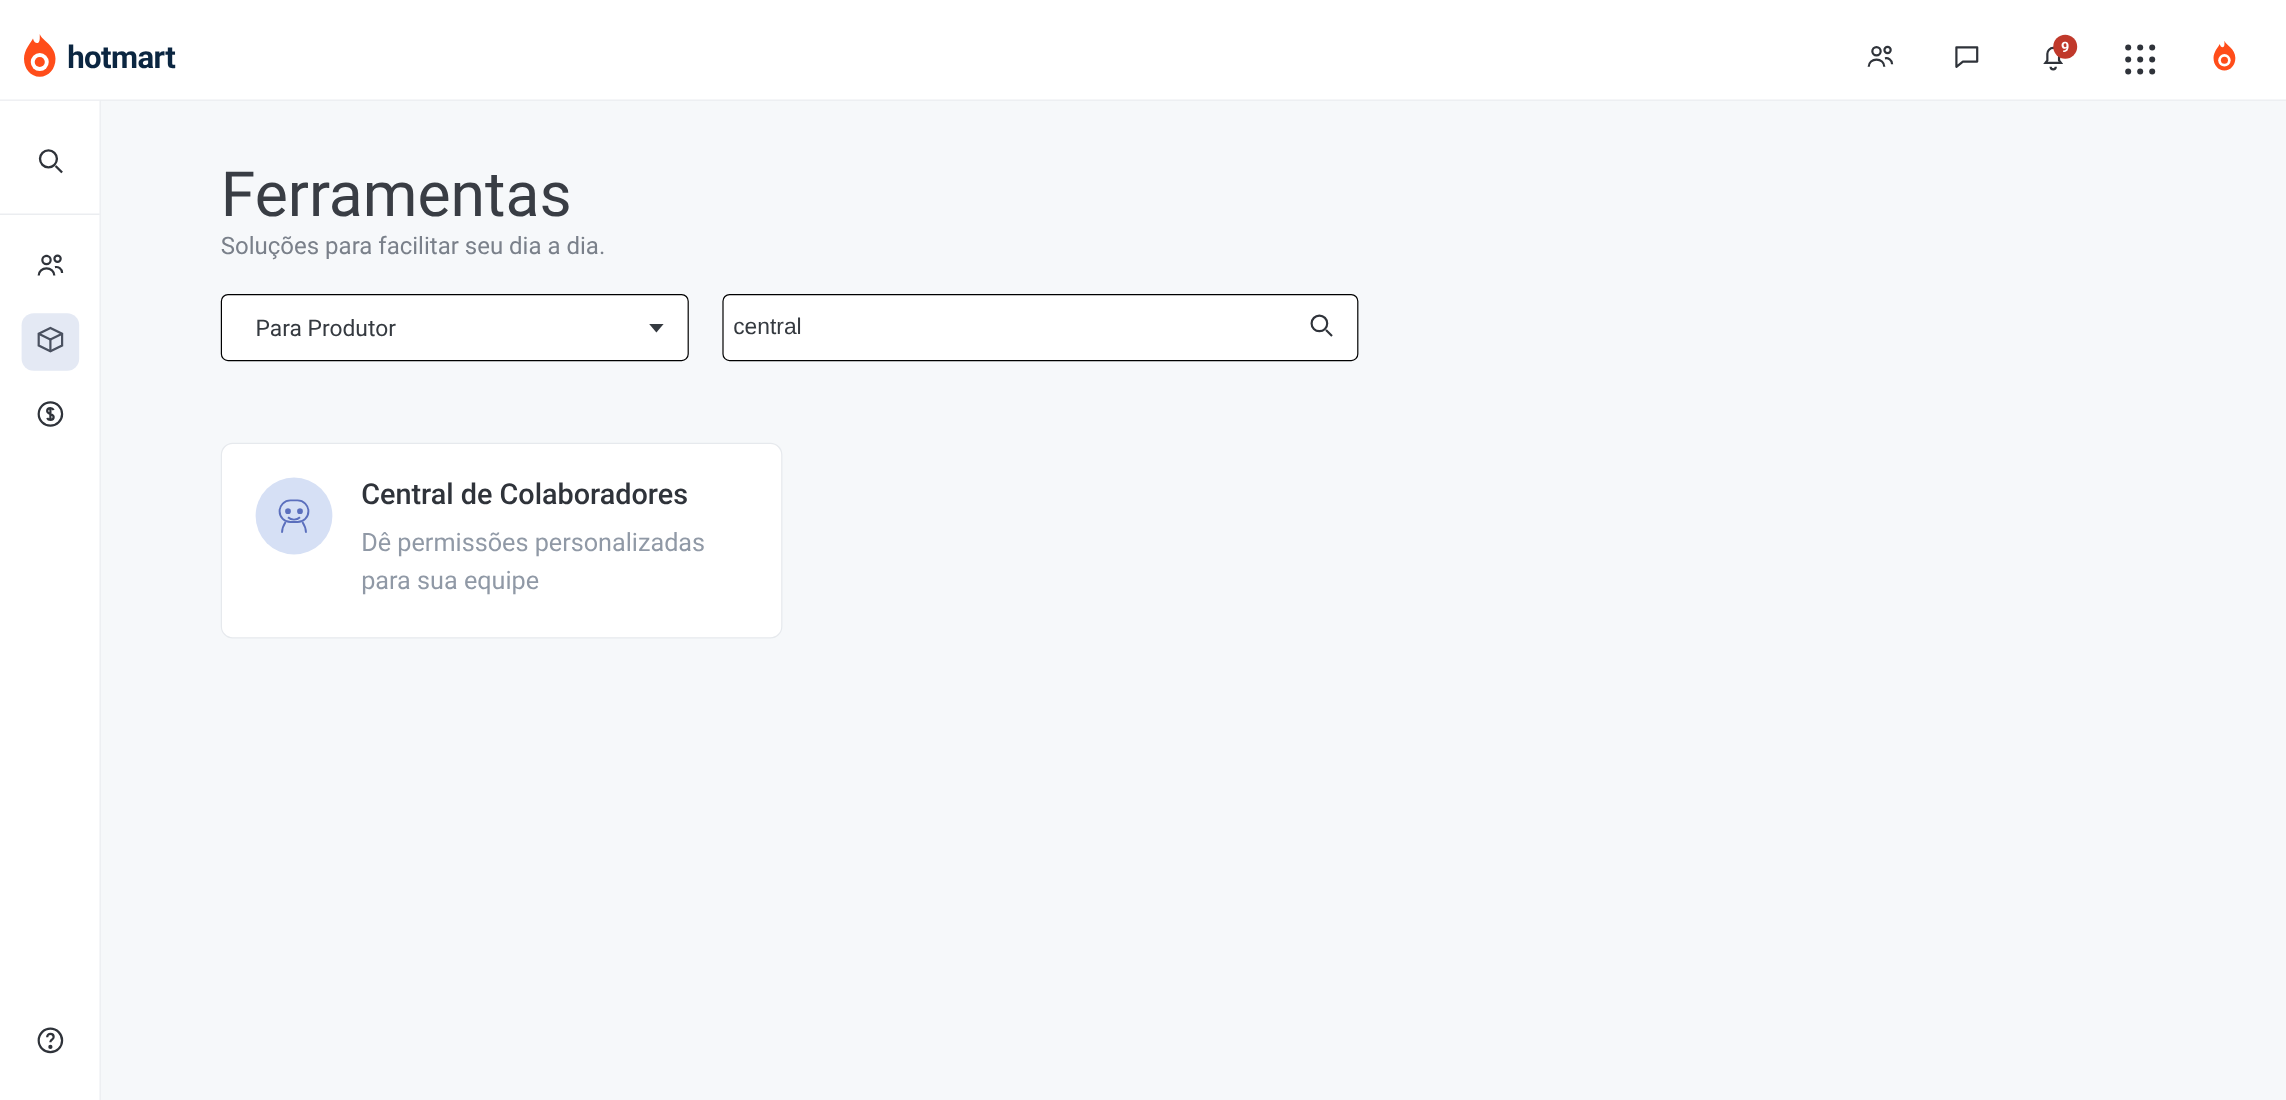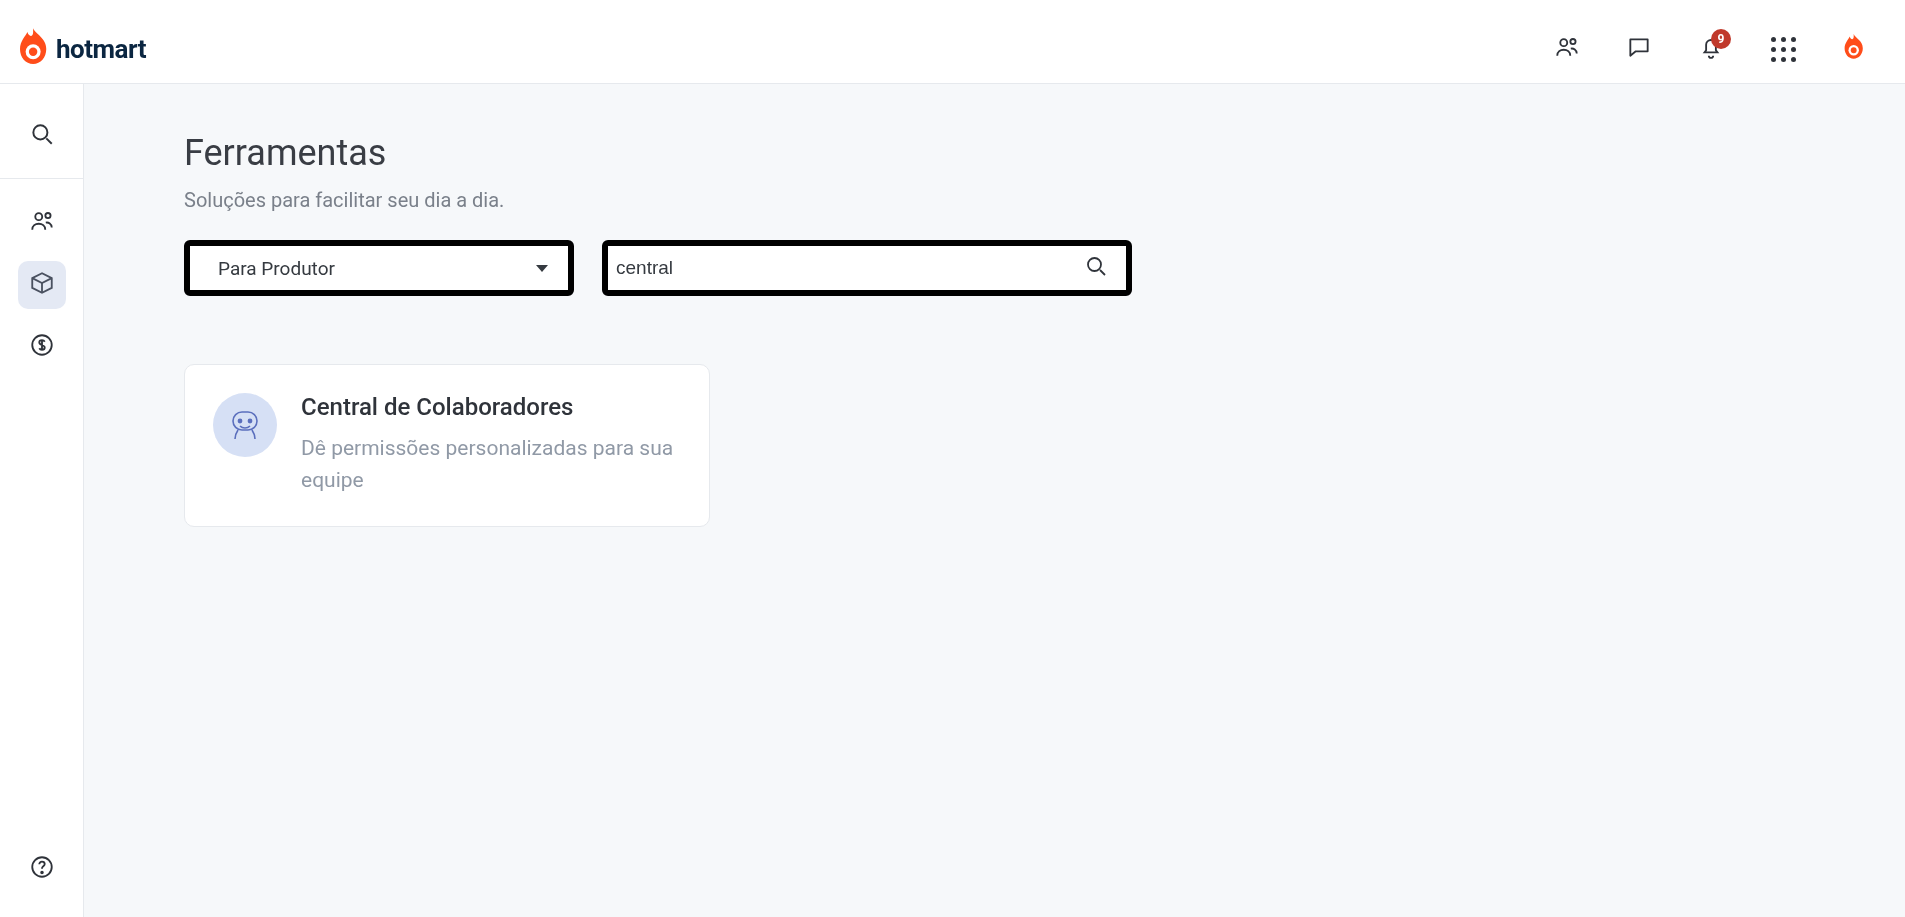--- a/index.html
+++ b/index.html
@@ -106,35 +106,34 @@
     .side-btn svg { width: 26px; height: 26px; }
 
     
     .main {
       flex: 1;
       background: #f6f8fa;
       padding: 48px 0 0 100px;
       overflow: auto;
     }
     .page-title {
-      font-size: 36px;
+      font-size: 52px;
       font-weight: 400;
       color: #393d44;
-      margin-bottom: 14px;
     }
     .page-subtitle {
       font-size: 20px;
       color: #7a808a;
       margin-bottom: 28px;
     }
     .filters { display: flex; gap: 28px; margin-bottom: 68px; }
     .select-box, .search-box {
       height: 56px;
       background: #fff;
-      border: 6px solid #000000;
+      border: 1px solid #000000;
       border-radius: 6px;
       display: flex; align-items: center;
       font-size: 19px;
       color: #353a40;
     }
     .select-box {
       width: 390px;
       padding: 0 20px 0 28px;
       justify-content: space-between;
       cursor: pointer;
@@ -151,21 +150,21 @@
     .search-box .search-trigger { cursor: pointer; }
     .dropdown-arrow {
       width: 0; height: 0;
       border-left: 6px solid transparent;
       border-right: 6px solid transparent;
       border-top: 7px solid #353a40;
     }
 
     
     .card {
-      width: 526px;
+      width: 468px;
       background: #fff;
       border: 1px solid #e6e9ed;
       border-radius: 10px;
       padding: 28px 32px 30px 28px;
       display: flex;
       gap: 24px;
       cursor: pointer;
     }
     .card-icon {
       width: 64px; height: 64px;

